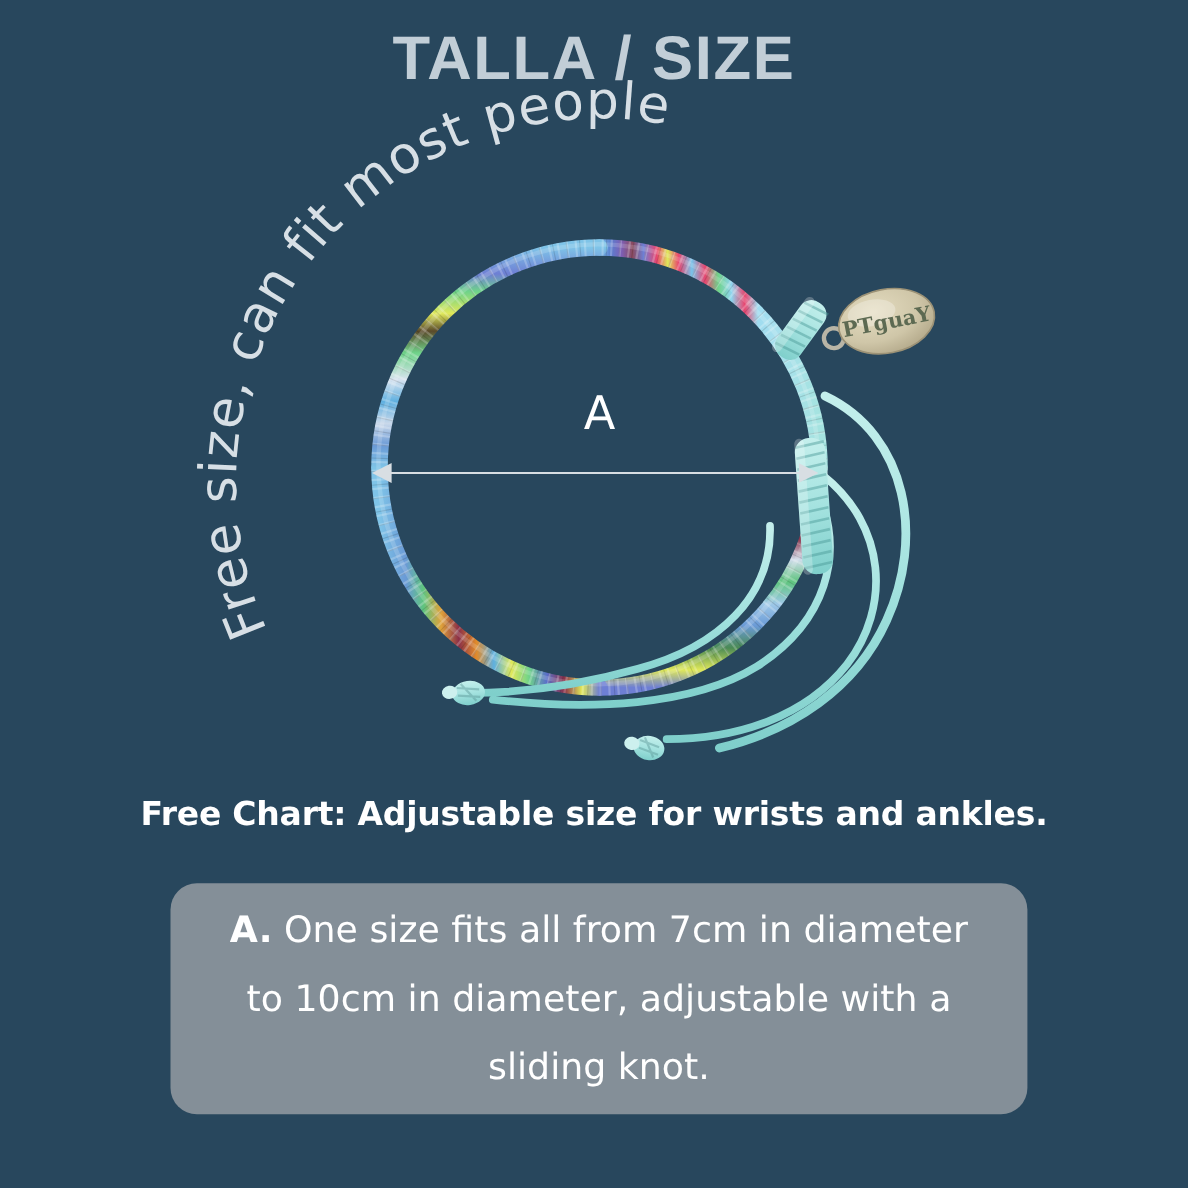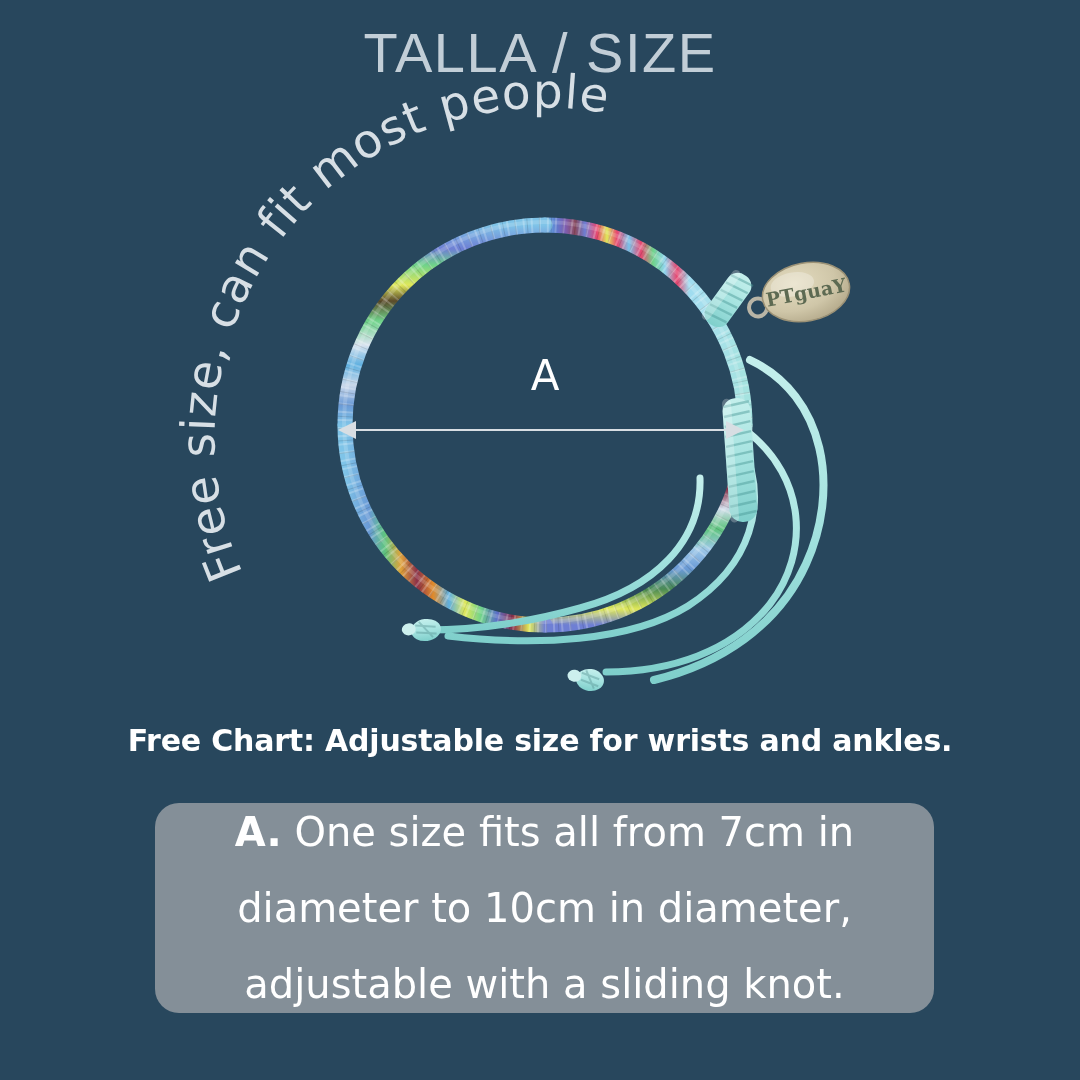--- a/index.html
+++ b/index.html
@@ -19,21 +19,21 @@
   }
 
   
   #title {
     position: absolute;
     left: 0;
     top: 22px;
     width: 1080px;
     text-align: center;
     font-size: 56px;
-    font-weight: normal;
+    font-weight: bold;
     letter-spacing: 1.5px;
     color: #c2ced7;
     line-height: 1.1;
   }
 
   
   #arc-wrap {
     position: absolute;
     left: 0;
     top: 0;
@@ -102,21 +102,21 @@
     background: #848f98;
     border-radius: 24px;
     box-sizing: border-box;
     padding: 26px 52px;
     display: flex;
     align-items: center;
     justify-content: center;
   }
   #info-text {
     color: #ffffff;
-    font-size: 40px;
+    font-size: 33px;
     font-family: "DejaVu Sans", sans-serif;
     text-align: center;
     line-height: 1.9;
   }
   #info-text .lead {
     font-weight: bold;
   }
 </style>
 </head>
 <body>

